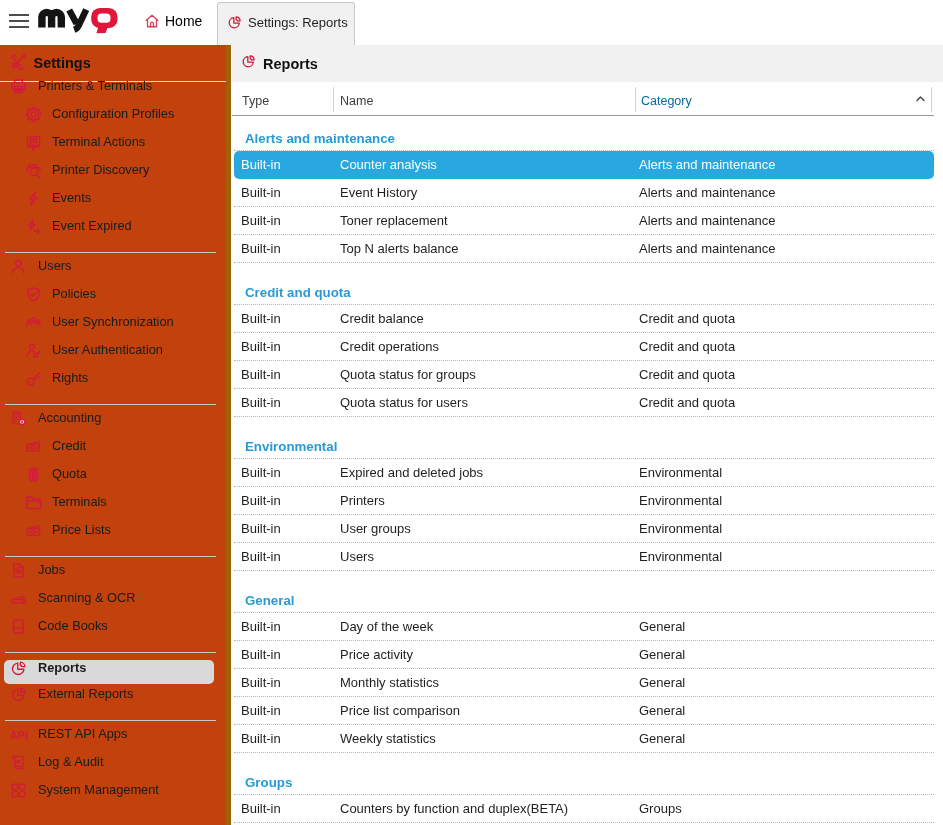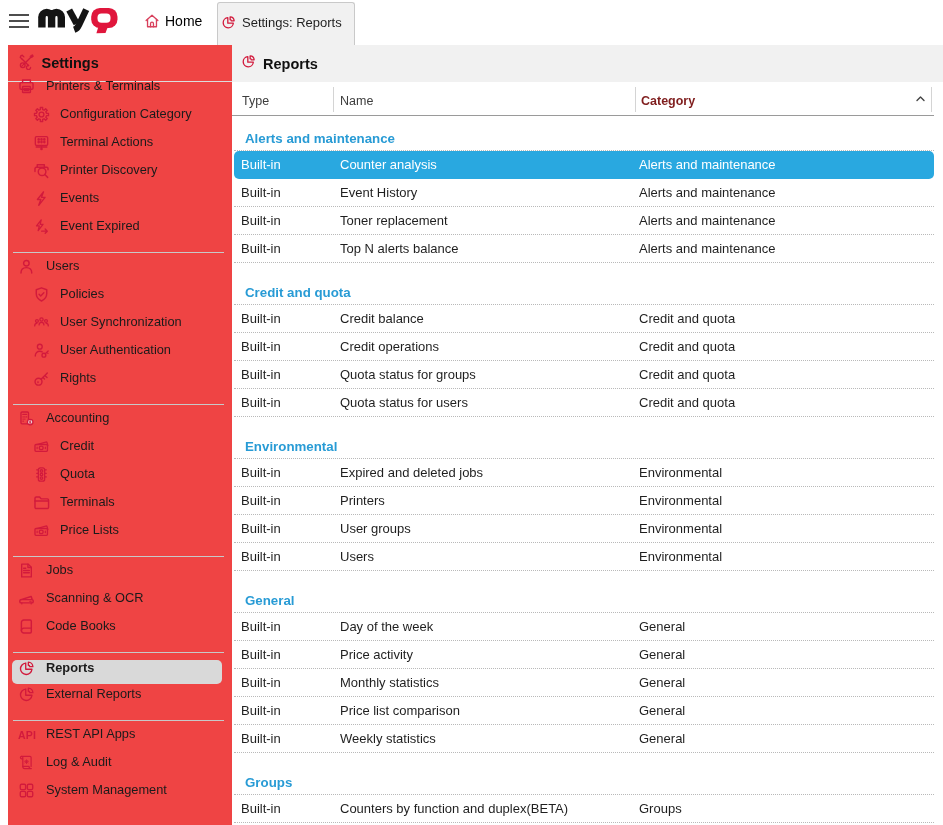--- a/index.html
+++ b/index.html
@@ -8,25 +8,25 @@
 
 .topbar{position:absolute;left:0;top:0;width:943px;height:45px;background:#fff;z-index:5}
 .burger{position:absolute;left:9px;top:14px;width:20px;height:14px}
 .burger span{position:absolute;left:0;width:20px;height:2px;background:#4d4d4d}
 .burger span:nth-child(1){top:0}.burger span:nth-child(2){top:5.9px}.burger span:nth-child(3){top:11.8px}
 .logo{position:absolute;left:38px;top:0}
 .tab{position:absolute;top:0;height:45px;font-size:14px;color:#000000;display:flex;align-items:center;white-space:nowrap;padding-bottom:3px}
 .tab-home{left:144px}
 .tab-home .txt{margin-left:5px}
 .tab-active{left:217px;width:138px;top:2px;height:43px;background:#f1f1f1;border:1px solid #c9c9c9;border-bottom:none;
-  border-radius:3px 3px 0 0;color:#1f1f1f;padding-left:3px;font-size:13px}
+  border-radius:3px 3px 0 0;color:#1f1f1f;padding-left:9px;font-size:13px}
 .tab-active .txt{margin-left:6px}
 
-.sidebar{position:absolute;left:8px;top:45px;width:231px;height:780px;background:#ef4444;
-  border-right:2px solid #a16207}
+.sidebar{position:absolute;left:0;top:45px;width:231px;height:780px;background:#c2410c;
+  border-right:5px solid #a16207}
 .sidehead{height:37px;border-bottom:1px solid #dcdcdc;display:flex;align-items:center;padding-left:9.5px}
 .sidehead b{font-size:14.5px;color:#111;margin-left:7px}
 .menu{position:absolute;left:0;top:33px;width:230px}
 .mi{height:28px;display:flex;font-size:12.8px;color:#1b1b1b}
 .mi .ic{width:17px;height:17px;margin-left:10px;flex:none}
 .mi .ic svg{display:block}
 .mi.sub .ic{margin-left:25px}
 .mi .t{margin-left:11px;white-space:nowrap}
 .mi.sub .t{margin-left:10px}
 .mi.sel{background:#d9d9d9;border-radius:5px;margin:2px 16px 2px 4px;height:24px;font-weight:bold}
@@ -82,21 +82,21 @@
         </span>
         <span class="t">Printers &amp; Terminals</span>
       </div>
     <div class="mi sub">
         <span class="ic">
           <svg width="17" height="17" viewBox="0 0 24 24" fill="none" stroke="#d21a3c" stroke-width="1.9" stroke-linecap="round" stroke-linejoin="round">
             <path d="M10.36 2.14L13.64 2.14L13.61 4.98L15.83 5.90L17.81 3.86L20.14 6.19L18.10 8.17L19.02 10.39L21.86 10.36L21.86 13.64L19.02 13.61L18.10 15.83L20.14 17.81L17.81 20.14L15.83 18.10L13.61 19.02L13.64 21.86L10.36 21.86L10.39 19.02L8.17 18.10L6.19 20.14L3.86 17.81L5.90 15.83L4.98 13.61L2.14 13.64L2.14 10.36L4.98 10.39L5.90 8.17L3.86 6.19L6.19 3.86L8.17 5.90L10.39 4.98z"></path>
             <circle cx="12" cy="12" r="3.4"></circle>
           </svg>
         </span>
-        <span class="t">Configuration Category</span>
+        <span class="t">Configuration Profiles</span>
       </div>
     <div class="mi sub">
         <span class="ic">
           <svg width="17" height="17" viewBox="0 0 24 24" fill="none" stroke="#d21a3c" stroke-width="1.9" stroke-linecap="round" stroke-linejoin="round">
             <rect x="3.3" y="3.8" width="17.4" height="12.4" rx="1.6"></rect>
             <circle cx="8" cy="7.6" r="0.9"></circle>
             <circle cx="12" cy="7.6" r="0.9"></circle>
             <circle cx="16" cy="7.6" r="0.9"></circle>
             <circle cx="8" cy="11.4" r="0.9"></circle>
             <circle cx="12" cy="11.4" r="0.9"></circle>
@@ -330,21 +330,21 @@
   <div class="mainhead">
       <span class="ic"><svg width="15" height="15" viewBox="0 0 24 24" fill="none" stroke="#d21a3c" stroke-width="2.1" stroke-linecap="round" stroke-linejoin="round">
           <path d="M10.9 4.3a8.1 8.1 0 108.8 8.8h-8.8z"></path>
           <path d="M14.6 3a6.6 6.6 0 016.4 6.4h-4.4a2.2 2.2 0 00-2-2z"></path>
         </svg></span>
       <b>Reports</b>
     </div>
   <div class="thead">
     <span class="c" style="left:10px">Type</span>
     <span class="c" style="left:108px">Name</span>
-    <span class="c" style="left:409px;font-weight:bold;color:#7f1d1d">Category</span>
+    <span class="c" style="left:409px;font-weight:normal;color:#0369a1">Category</span>
     <span class="vline" style="left:101px"></span>
     <span class="vline" style="left:403px"></span>
     <span class="vline" style="left:699px"></span>
     <svg class="caret" viewBox="0 0 10 10">
         <path d="M1.5 6.5L5 3l3.5 3.5" fill="none" stroke="#444" stroke-width="1.4" stroke-linecap="round" stroke-linejoin="round"></path>
       </svg>
   </div>
   <div class="tbody">
     <div class="grp first">
       <div class="ghead">Alerts and maintenance</div>

